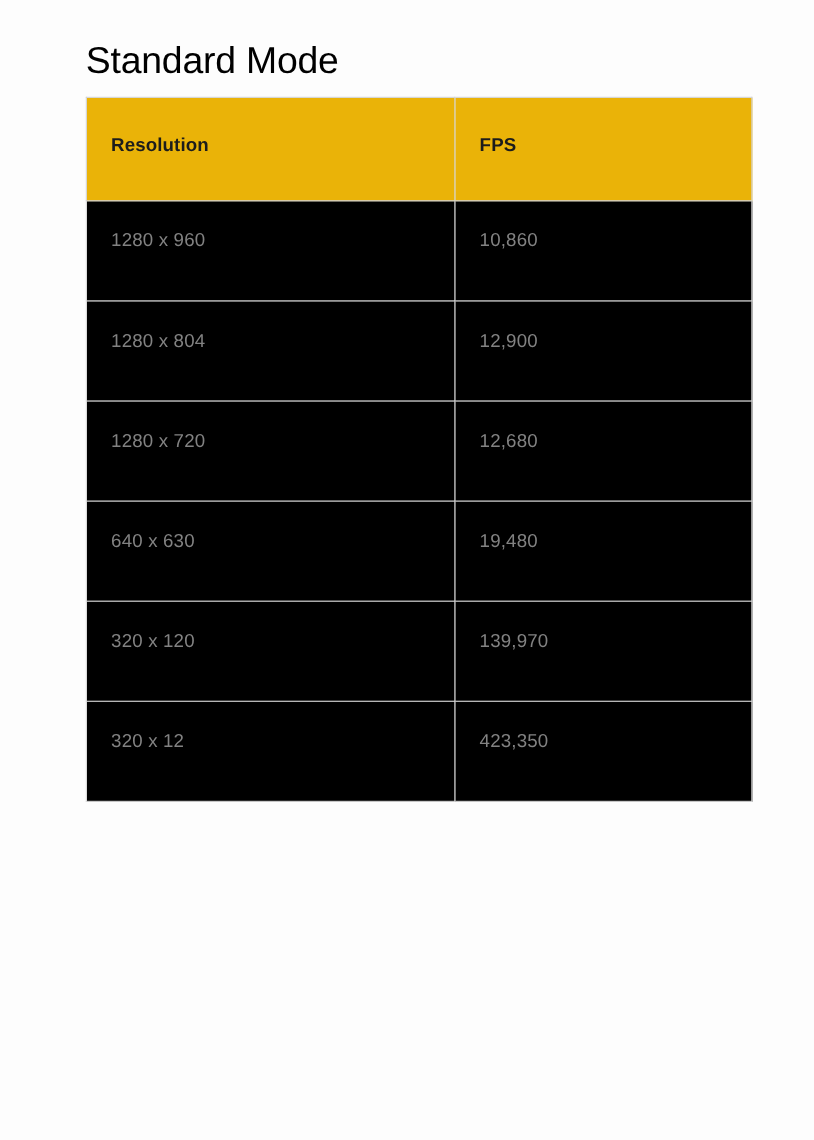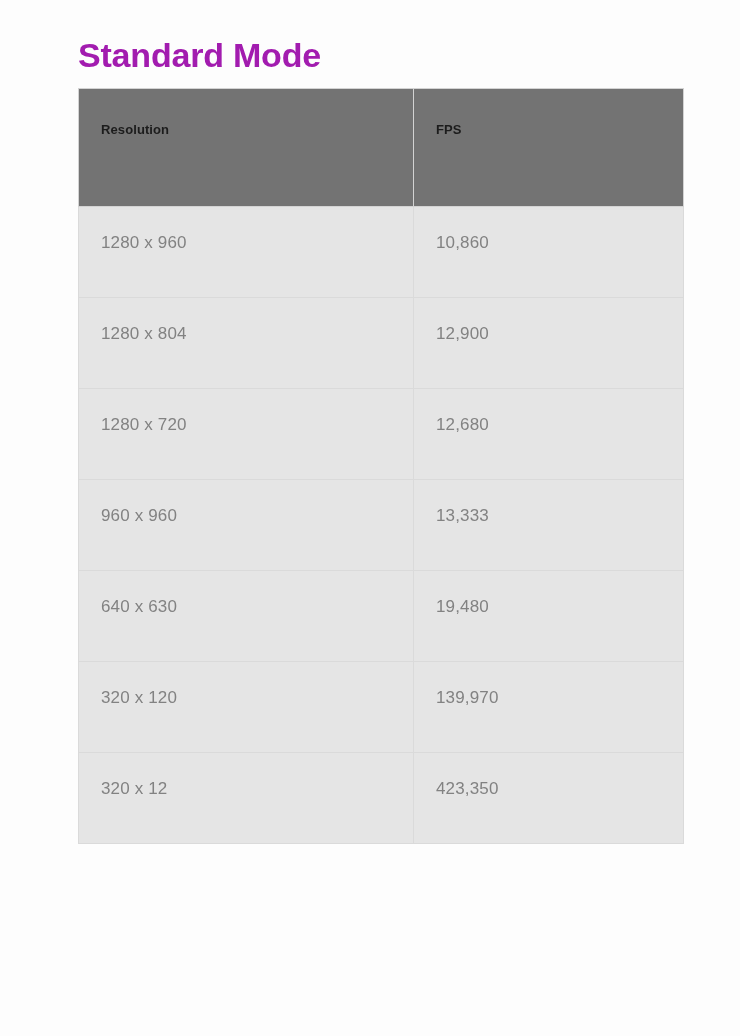--- a/index.html
+++ b/index.html
@@ -17,58 +17,58 @@
     position: relative;
     width: 740px;
     height: 1036px;
     box-sizing: border-box;
   }
   .page-title {
     position: absolute;
     left: 78px;
     top: 10px;
     font-size: 34px;
-    font-weight: 700;
+    font-weight: 400;
     letter-spacing: -0.2px;
-    color: #a21caf;
+    color: #000000;
     line-height: 44px;
     white-space: nowrap;
   }
   .table-wrap {
     position: absolute;
     left: 78px;
     top: 88px;
     width: 605px;
   }
   table.spec-table {
     border-collapse: collapse;
     table-layout: fixed;
     width: 605px;
     background: #ffffff;
   }
   table.spec-table col.c-res { width: 335px; }
   table.spec-table col.c-fps { width: 270px; }
 
   table.spec-table thead th {
-    background: #737373;
+    background: #eab308;
     border: 1px solid #d3d3d3;
     text-align: left;
     vertical-align: top;
-    font-size: 13px;
+    font-size: 17px;
     font-weight: 700;
     color: #1c1c1c;
     padding: 33px 0 30px 22px;
-    height: 118px;
+    height: 94px;
     box-sizing: border-box;
     letter-spacing: 0.1px;
   }
   table.spec-table tbody td {
     border: 1px solid #dadada;
     border-top: none;
-    background: #e5e5e5;
+    background: #000000;
     text-align: left;
     vertical-align: top;
     font-size: 17px;
     font-weight: 400;
     color: #828282;
     padding: 26px 0 30px 22px;
     height: 91px;
     box-sizing: border-box;
     letter-spacing: 0.15px;
   }
@@ -102,24 +102,20 @@
         </tr>
         <tr>
           <td>1280 x 804</td>
           <td>12,900</td>
         </tr>
         <tr>
           <td>1280 x 720</td>
           <td>12,680</td>
         </tr>
         <tr>
-          <td>960 x 960</td>
-          <td>13,333</td>
-        </tr>
-        <tr>
           <td>640 x 630</td>
           <td>19,480</td>
         </tr>
         <tr>
           <td>320 x 120</td>
           <td>139,970</td>
         </tr>
         <tr>
           <td>320 x 12</td>
           <td>423,350</td>

